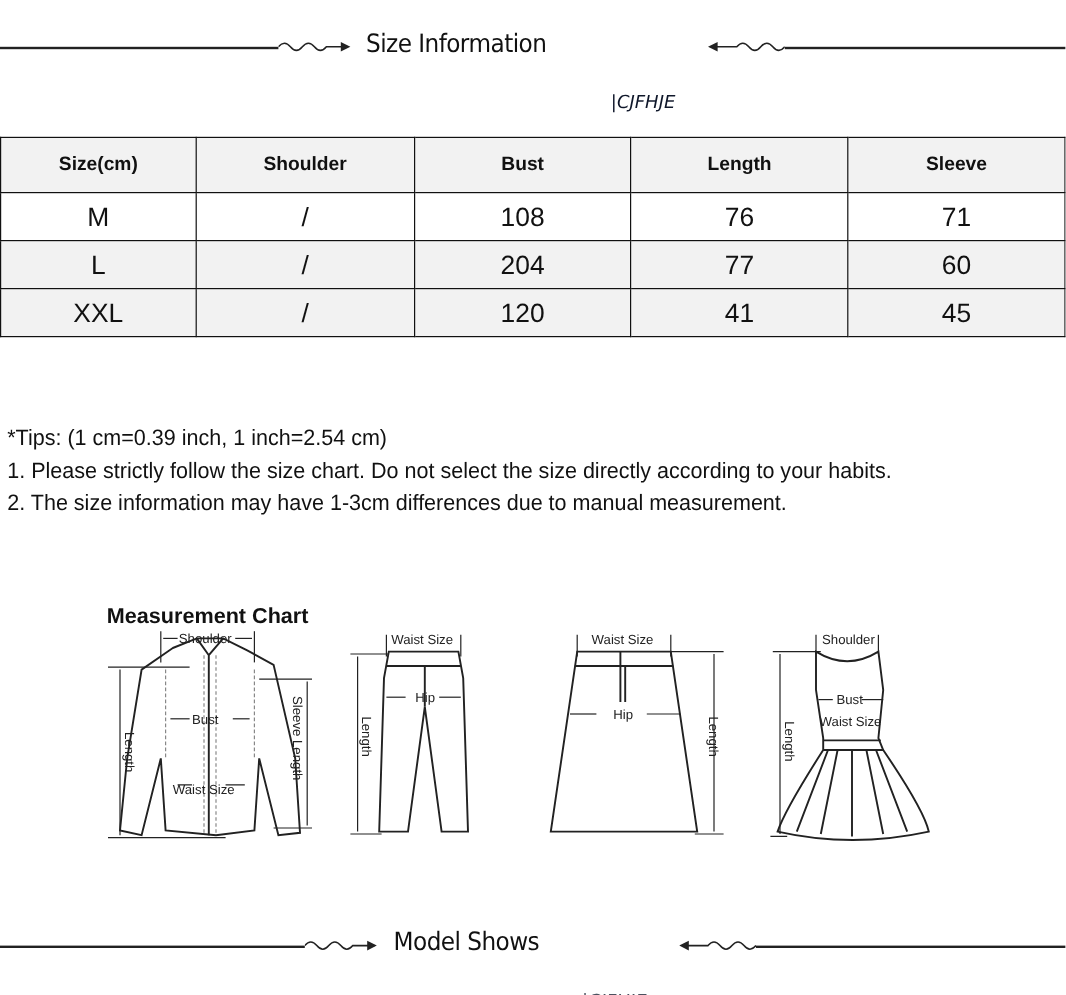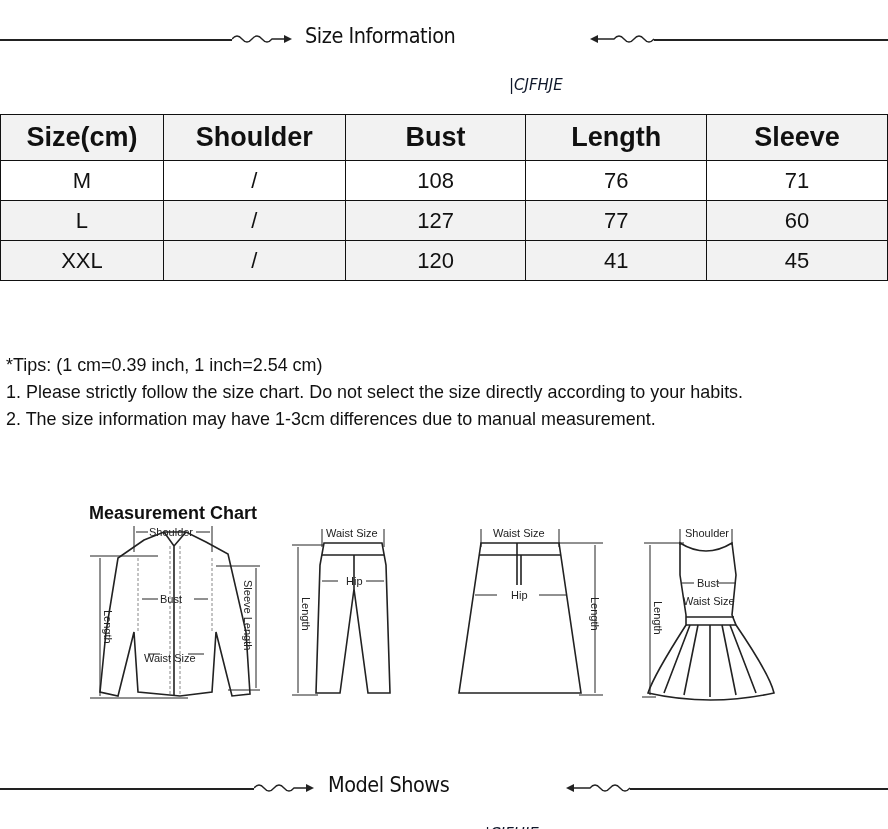--- a/index.html
+++ b/index.html
@@ -7,21 +7,21 @@
   body { position: relative; font-family: "Liberation Sans", sans-serif; color: #111; }
 
   .banner { position: absolute; left: 0; width: 888px; height: 30px; }
   .banner .line { position: absolute; top: 15px; height: 1.5px; background: #222; }
   .banner .wave { position: absolute; top: 7px; }
   .banner .title { position: absolute; top: 0; font-family: "DejaVu Sans", sans-serif; font-size: 21px; letter-spacing: -0.5px; transform: scaleX(0.92); transform-origin: left; color: #111; white-space: nowrap; }
   .banner .brand { position: absolute; top: 4px; font-family: "DejaVu Sans", sans-serif; font-style: italic; font-size: 15px; color: #0f172a; white-space: nowrap; margin-top: 48px; }
 
   table.size { position: absolute; left: 0; top: 114px; width: 888px; border-collapse: collapse; }
   table.size td, table.size th { border: 1.5px solid #111; text-align: center; font-size: 22px; height: 40px; font-weight: normal; color: #111; }
-  table.size th { font-weight: bold; height: 46px; background: #f2f2f2; font-size: 27px; }
+  table.size th { font-weight: bold; height: 46px; background: #f2f2f2; font-size: 16px; }
   table.size tr.alt td { background: #f2f2f2; }
 
   .notes { position: absolute; left: 6px; top: 351px; font-size: 18.5px; line-height: 27px; color: #111; transform: scaleX(0.97); transform-origin: left; white-space: nowrap; }
 
   .chart-title { position: absolute; left: 89px; top: 503px; font-size: 18px; font-weight: bold; color: #111; }
   .fig { position: absolute; }
   .fig svg { overflow: visible; }
   .fig text { font-family: "Liberation Sans", sans-serif; font-size: 11px; fill: #222; }
 </style>
 </head>
@@ -61,21 +61,21 @@
   <tr>
     <td>M</td>
     <td>/</td>
     <td>108</td>
     <td>76</td>
     <td>71</td>
   </tr>
   <tr class="alt">
     <td>L</td>
     <td>/</td>
-    <td>127</td>
+    <td>204</td>
     <td>77</td>
     <td>60</td>
   </tr>
   <tr class="alt">
     <td>XXL</td>
     <td>/</td>
     <td>120</td>
     <td>41</td>
     <td>45</td>
   </tr>

